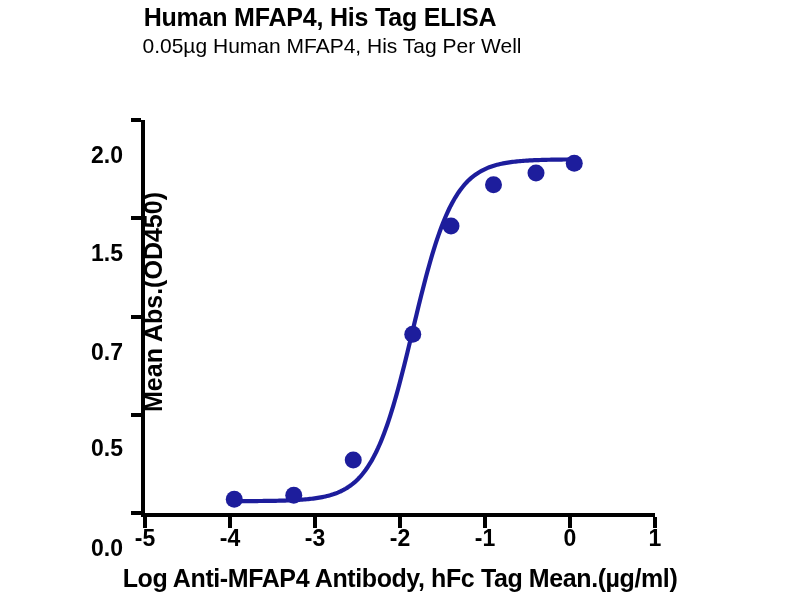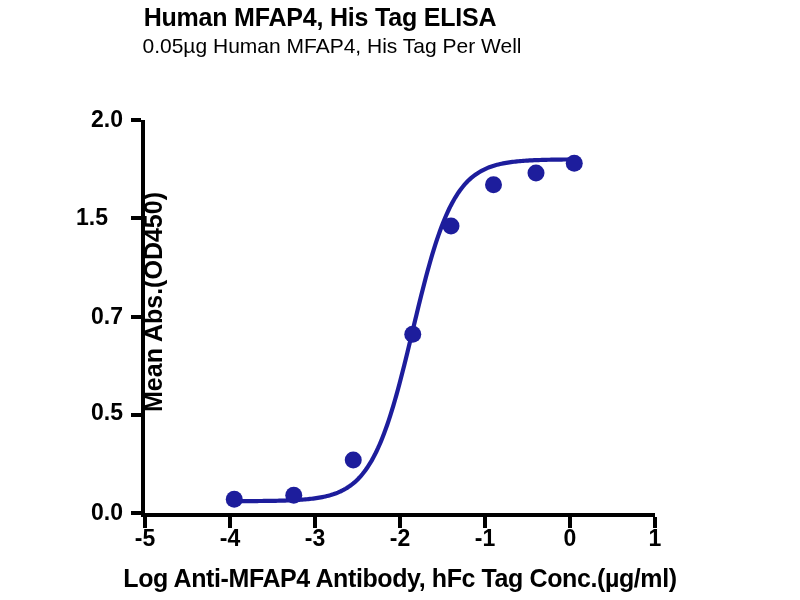--- a/index.html
+++ b/index.html
@@ -84,20 +84,21 @@
   }
   .ticklabel-y {
     position: absolute;
     right: 0;
     width: 60px;
     text-align: right;
     font-size: 23px;
     font-weight: bold;
     line-height: 23px;
     white-space: nowrap;
+    margin-top: 36px;
   }
   .ticklabel-x {
     position: absolute;
     width: 60px;
     text-align: center;
     font-size: 23px;
     font-weight: bold;
     line-height: 23px;
     white-space: nowrap;
   }
@@ -148,21 +149,21 @@
     <div class="spine-bottom"></div>
 
     <div id="yticks">
         <div class="tick-y" style="top: 391px;"></div>
         <div class="ticklabel-y" style="top: 381px; left: -84px; width: 62px; text-align: right;">0.0</div>
         <div class="tick-y" style="top: 292.75px;"></div>
         <div class="ticklabel-y" style="top: 281px; left: -84px; width: 62px;">0.5</div>
         <div class="tick-y" style="top: 194.5px;"></div>
         <div class="ticklabel-y" style="top: 184.5px; left: -84px; width: 62px;">0.7</div>
         <div class="tick-y" style="top: 96.25px;"></div>
-        <div class="ticklabel-y" style="top: 86.25px; left: -84px; width: 62px; text-align: center;">1.5</div>
+        <div class="ticklabel-y" style="top: 86.25px; left: -84px; width: 62px;">1.5</div>
         <div class="tick-y" style="top: -2px;"></div>
         <div class="ticklabel-y" style="top: -12px; left: -84px; width: 62px;">2.0</div>
       </div>
     <div id="xticks">
         <div class="tick-x" style="left: -2px;"></div>
         <div class="ticklabel-x" style="left: -30px; top: 407px;">-5</div>
         <div class="tick-x" style="left: 83px;"></div>
         <div class="ticklabel-x" style="left: 55px; top: 407px;">-4</div>
         <div class="tick-x" style="left: 168px;"></div>
         <div class="ticklabel-x" style="left: 140px; top: 407px;">-3</div>
@@ -170,21 +171,21 @@
         <div class="ticklabel-x" style="left: 225px; top: 407px;">-2</div>
         <div class="tick-x" style="left: 338px;"></div>
         <div class="ticklabel-x" style="left: 310px; top: 407px;">-1</div>
         <div class="tick-x" style="left: 423px;"></div>
         <div class="ticklabel-x" style="left: 395px; top: 407px;">0</div>
         <div class="tick-x" style="left: 508px;"></div>
         <div class="ticklabel-x" style="left: 480px; top: 407px;">1</div>
       </div>
 
     <div class="ylabel">Mean Abs.(OD450)</div>
-    <div class="xlabel">Log Anti-MFAP4 Antibody, hFc Tag Conc.(µg/ml)</div>
+    <div class="xlabel">Log Anti-MFAP4 Antibody, hFc Tag Mean.(µg/ml)</div>
 
     <svg id="datalayer" viewBox="0 0 510 393" preserveAspectRatio="none">
         <path d="M89.25,381.15 L90.80,381.15 L92.34,381.14 L93.89,381.14 L95.43,381.13 L96.98,381.13 L98.52,381.12 L100.07,381.11 L101.61,381.11 L103.16,381.10 L104.70,381.09 L106.25,381.08 L107.80,381.07 L109.34,381.06 L110.89,381.05 L112.43,381.03 L113.98,381.02 L115.52,381.01 L117.07,380.99 L118.61,380.97 L120.16,380.95 L121.70,380.93 L123.25,380.91 L124.80,380.89 L126.34,380.86 L127.89,380.84 L129.43,380.81 L130.98,380.78 L132.52,380.74 L134.07,380.71 L135.61,380.67 L137.16,380.62 L138.70,380.58 L140.25,380.53 L141.80,380.48 L143.34,380.42 L144.89,380.36 L146.43,380.29 L147.98,380.22 L149.52,380.14 L151.07,380.06 L152.61,379.97 L154.16,379.87 L155.70,379.77 L157.25,379.65 L158.80,379.53 L160.34,379.40 L161.89,379.26 L163.43,379.11 L164.98,378.95 L166.52,378.77 L168.07,378.58 L169.61,378.38 L171.16,378.16 L172.70,377.92 L174.25,377.67 L175.80,377.39 L177.34,377.10 L178.89,376.78 L180.43,376.44 L181.98,376.07 L183.52,375.67 L185.07,375.25 L186.61,374.79 L188.16,374.30 L189.70,373.77 L191.25,373.20 L192.80,372.59 L194.34,371.93 L195.89,371.23 L197.43,370.47 L198.98,369.66 L200.52,368.79 L202.07,367.85 L203.61,366.85 L205.16,365.78 L206.70,364.63 L208.25,363.40 L209.80,362.08 L211.34,360.68 L212.89,359.17 L214.43,357.57 L215.98,355.85 L217.52,354.03 L219.07,352.08 L220.61,350.01 L222.16,347.81 L223.70,345.46 L225.25,342.98 L226.80,340.34 L228.34,337.55 L229.89,334.60 L231.43,331.49 L232.98,328.20 L234.52,324.73 L236.07,321.09 L237.61,317.26 L239.16,313.25 L240.70,309.06 L242.25,304.68 L243.80,300.11 L245.34,295.35 L246.89,290.42 L248.43,285.30 L249.98,280.02 L251.52,274.57 L253.07,268.96 L254.61,263.21 L256.16,257.32 L257.70,251.31 L259.25,245.18 L260.80,238.97 L262.34,232.67 L263.89,226.31 L265.43,219.91 L266.98,213.48 L268.52,207.03 L270.07,200.60 L271.61,194.20 L273.16,187.84 L274.70,181.54 L276.25,175.33 L277.80,169.20 L279.34,163.19 L280.89,157.30 L282.43,151.55 L283.98,145.94 L285.52,140.49 L287.07,135.21 L288.61,130.09 L290.16,125.16 L291.70,120.40 L293.25,115.83 L294.80,111.45 L296.34,107.26 L297.89,103.25 L299.43,99.42 L300.98,95.78 L302.52,92.31 L304.07,89.02 L305.61,85.91 L307.16,82.96 L308.70,80.17 L310.25,77.53 L311.80,75.05 L313.34,72.70 L314.89,70.50 L316.43,68.43 L317.98,66.48 L319.52,64.66 L321.07,62.94 L322.61,61.34 L324.16,59.83 L325.70,58.43 L327.25,57.11 L328.80,55.88 L330.34,54.73 L331.89,53.66 L333.43,52.66 L334.98,51.72 L336.52,50.85 L338.07,50.04 L339.61,49.28 L341.16,48.58 L342.70,47.92 L344.25,47.31 L345.80,46.74 L347.34,46.21 L348.89,45.72 L350.43,45.26 L351.98,44.84 L353.52,44.44 L355.07,44.07 L356.61,43.73 L358.16,43.41 L359.70,43.12 L361.25,42.84 L362.80,42.59 L364.34,42.35 L365.89,42.13 L367.43,41.93 L368.98,41.74 L370.52,41.56 L372.07,41.40 L373.61,41.25 L375.16,41.11 L376.70,40.98 L378.25,40.86 L379.80,40.74 L381.34,40.64 L382.89,40.54 L384.43,40.45 L385.98,40.37 L387.52,40.29 L389.07,40.22 L390.61,40.15 L392.16,40.09 L393.70,40.03 L395.25,39.98 L396.80,39.93 L398.34,39.89 L399.89,39.84 L401.43,39.80 L402.98,39.77 L404.52,39.73 L406.07,39.70 L407.61,39.67 L409.16,39.65 L410.70,39.62 L412.25,39.60 L413.80,39.58 L415.34,39.56 L416.89,39.54 L418.43,39.52 L419.98,39.50 L421.52,39.49 L423.07,39.48 L424.61,39.46 L426.16,39.45 L427.70,39.44 L429.25,39.43" fill="none" stroke="#1d1d9c" stroke-width="4.2" stroke-linecap="round"></path>
         <circle cx="89.25" cy="379.25" r="8.5" fill="#1d1d9c"></circle>
         <circle cx="148.75" cy="375.31" r="8.5" fill="#1d1d9c"></circle>
         <circle cx="208.25" cy="339.94" r="8.5" fill="#1d1d9c"></circle>
         <circle cx="267.75" cy="214.19" r="8.5" fill="#1d1d9c"></circle>
         <circle cx="306.00" cy="106.11" r="8.5" fill="#1d1d9c"></circle>
         <circle cx="348.50" cy="64.85" r="8.5" fill="#1d1d9c"></circle>
         <circle cx="391.00" cy="53.06" r="8.5" fill="#1d1d9c"></circle>

